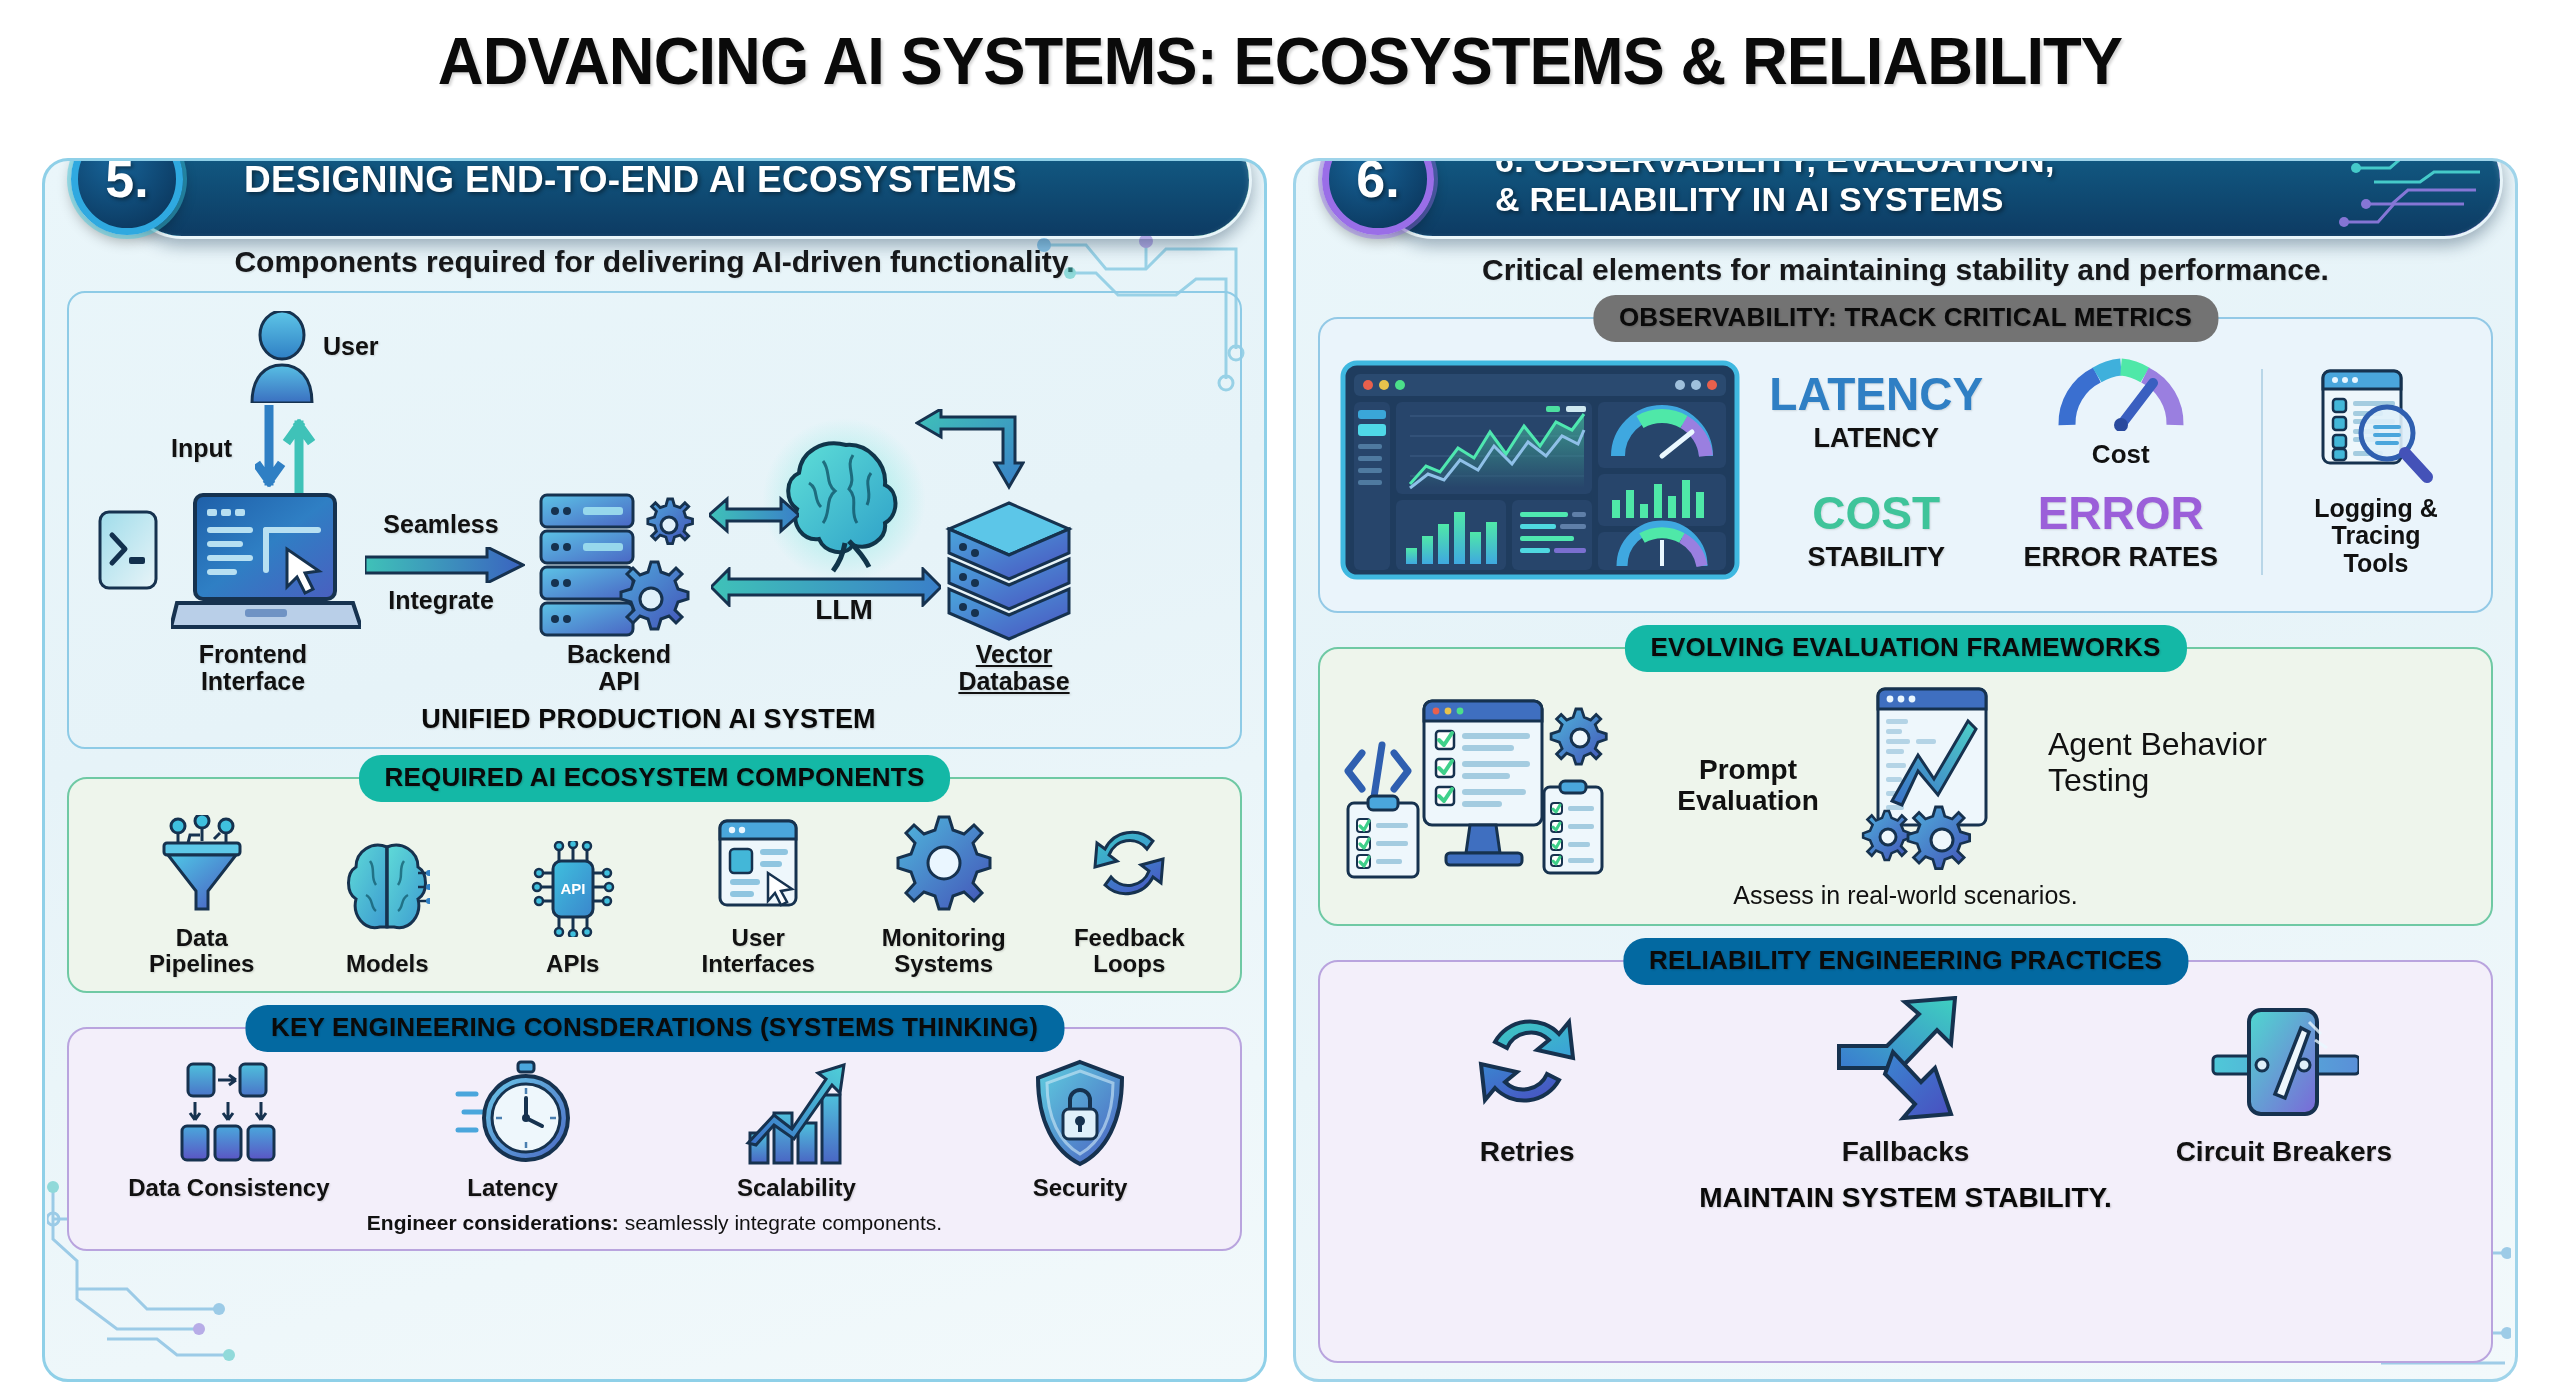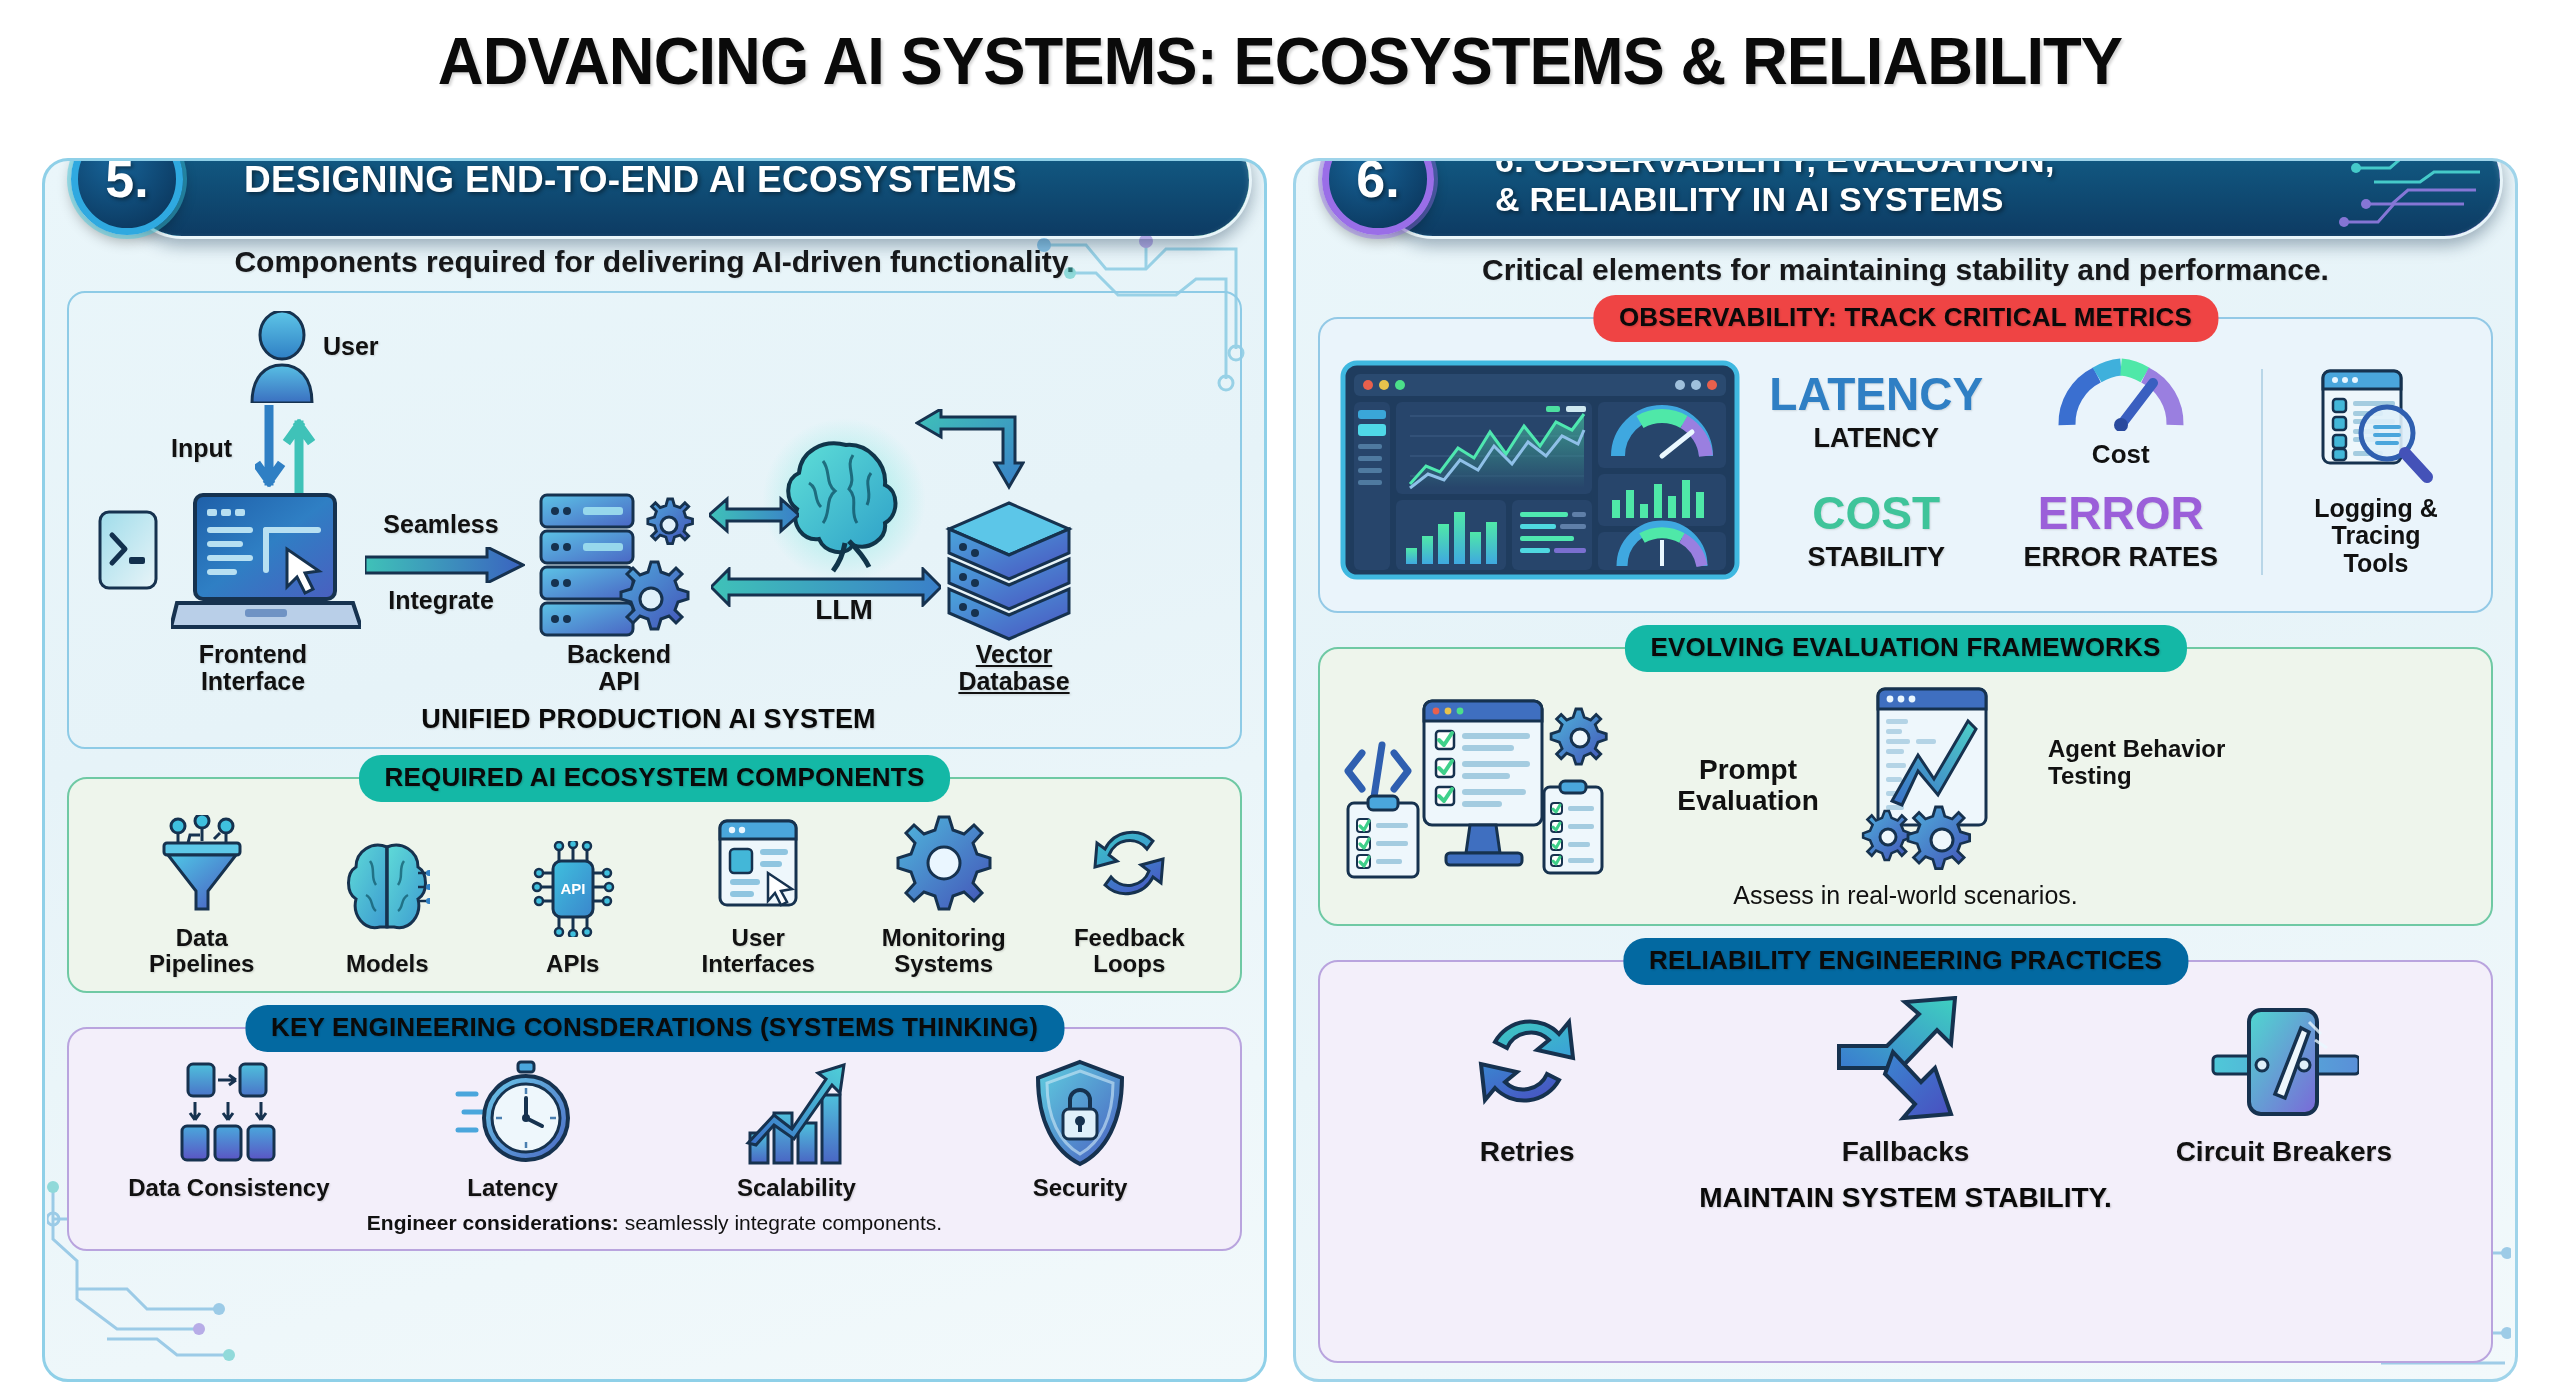--- a/index.html
+++ b/index.html
@@ -145,21 +145,21 @@
     top:-24px; left:50%; transform:translateX(-50%);
     padding: 7px 26px 9px;
     border-radius: 22px;
     font-size: 26px;
     font-weight: 800;
     letter-spacing:.2px;
     color:#0a0a0a;
     white-space: nowrap;
     text-shadow: 1px 1px 2px rgba(0,0,0,.18);
   }
-  .pill-blue  { background:#ef4444; }
+  .pill-blue  { background:#737373; }
   .pill-green { background:#14b8a6; }
   .pill-purple{ background:#0369a1; }
 
   
   #arch { position:relative; height: 430px; margin-top: 4px; }
   .arch-label {
     position:absolute;
     text-align:center;
     font-size:25px; font-weight:700; color:#111;
     line-height:1.08;
@@ -211,21 +211,21 @@
   .obs-div { width:2px; align-self:stretch; background:#b9d6e8; margin:14px 4px; }
   .obs-logs { flex:0 0 190px; text-align:center; }
   .obs-logs .cap { font-size:25px; font-weight:700; color:#111; line-height:1.1; margin-top:6px; }
 
   
   .eval-grid { display:flex; align-items:center; gap:10px; padding: 4px 0 0; }
   .eval-art { flex:0 0 300px; }
   .eval-t1 { flex:0 0 200px; font-size:28px; font-weight:700; color:#111; line-height:1.12; text-align:center; }
   .eval-art2 { flex:0 0 180px; }
   .eval-t2 { flex:1 1 auto; }
-  .eval-t2 div { font-size:24px; font-weight:700; color:#111; line-height:1.14; }
+  .eval-t2 div { font-size:32px; font-weight:400; color:#111; line-height:1.14; }
   .eval-t2 .sp { height:46px; }
 
   
   .rel-row { display:flex; justify-content:space-around; align-items:flex-end; padding-top:4px; }
   .rel-cell { text-align:center; width:30%; }
   .rel-cell .cap { font-size:28px; font-weight:700; color:#111; margin-top:6px; text-shadow:1px 1px 2px rgba(0,0,0,.15); }
 
   .spark { position:absolute; right:28px; bottom:48px; pointer-events:none; }
 </style>
 </head>

